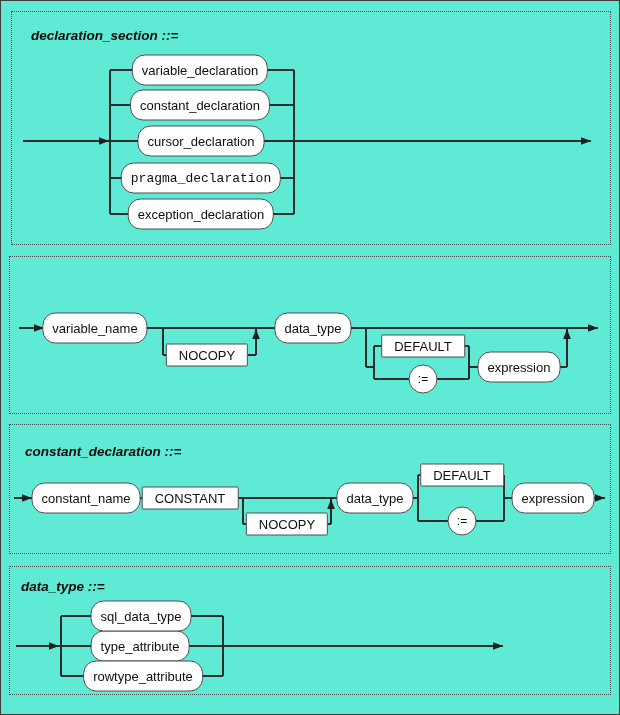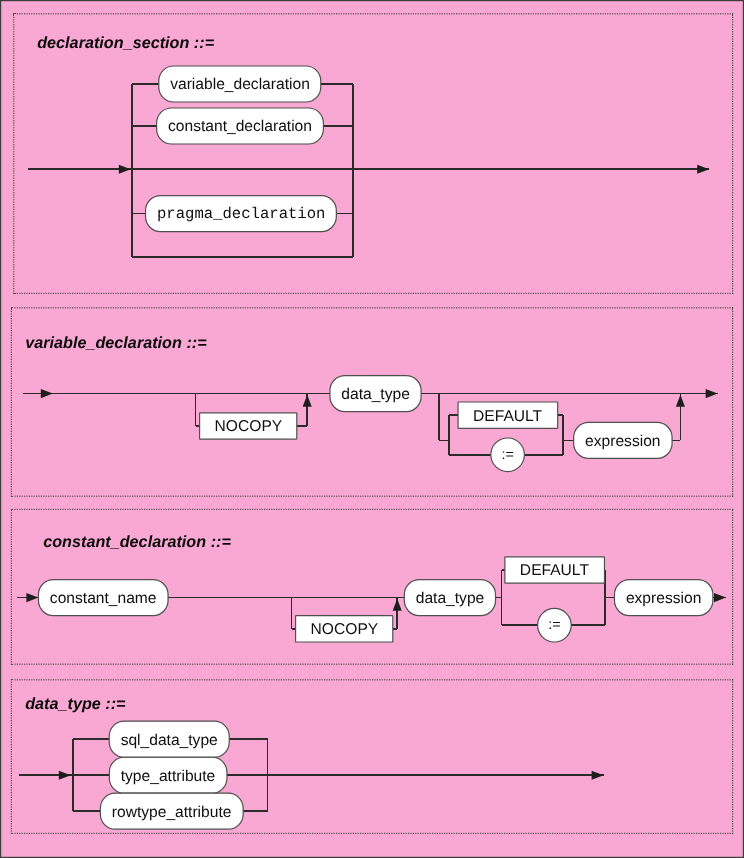--- a/index.html
+++ b/index.html
@@ -1,17 +1,17 @@
 <!DOCTYPE html>
 <html><head>
 <meta charset="utf-8">
 <style>
   html, body { margin:0; padding:0; background:#e8e8e8; }
   .frame {
-    position:relative; width:620px; height:715px; background:#f9a8d4;
+    position:relative; width:620px; height:715px; background:#5eead4;
     border:1px solid #3d3d3d; box-sizing:border-box; overflow:hidden;
     font-family:"Liberation Sans", sans-serif;
   }
   .section {
     position:absolute; border:1px dotted #4a4a4a; box-sizing:border-box;
     background:transparent;
   }
   .rail-svg { position:absolute; left:0; top:0; }
   .rail-svg .rails { stroke:#2b2b2b; stroke-width:1.4; fill:none; shape-rendering:crispEdges; }
   .rail-svg polygon { fill:#1e1e1e; stroke:none; }
@@ -62,35 +62,38 @@
       <polygon points="566,328 562.2,338 569.8,338"></polygon>
       <polygon points="31,497 21,493.2 21,500.8"></polygon>
       <polygon points="604,497 594,493.2 594,500.8"></polygon>
       <polygon points="330,498 326.2,508 333.8,508"></polygon>
       <polygon points="58,645 48,641.2 48,648.8"></polygon>
       <polygon points="502,645 492,641.2 492,648.8"></polygon>
     </g>
   </svg>
 
   <div class="title" style="left:30px; top:27px;">declaration_section ::=</div>
-  <div class="title" style="left:20px; top:277px;">variable_declaration ::=</div>
-  <div class="title" style="left:35px; top:443px;text-align:center;">constant_declaration ::=</div>
+  <div class="title" style="left:24px; top:443px;text-align:center;">constant_declaration ::=</div>
   <div class="title" style="left:20px; top:578px;">data_type ::=</div>
 
   <div class="node oval" style="left:199px; top:69px;">variable_declaration</div>
   <div class="node oval" style="left:199px; top:104px;text-align:center;">constant_declaration</div>
+  <div class="node oval" style="left:200px; top:140px;">cursor_declaration</div>
   <div class="node oval" style="left:200px; top:177px;font-family:Liberation Mono, monospace;">pragma_declaration</div>
+  <div class="node oval" style="left:200px; top:213px;">exception_declaration</div>
 
+  <div class="node oval" style="left:94px;  top:327px;">variable_name</div>
   <div class="node rect" style="left:206px; top:354px;">NOCOPY</div>
   <div class="node oval" style="left:312px; top:327px;">data_type</div>
   <div class="node rect" style="left:422px; top:345px;">DEFAULT</div>
   <div class="node circle" style="left:422px; top:378px;">:=</div>
   <div class="node oval" style="left:518px; top:366px;">expression</div>
 
   <div class="node oval" style="left:85px;  top:497px;">constant_name</div>
+  <div class="node rect" style="left:189px; top:497px;">CONSTANT</div>
   <div class="node rect" style="left:286px; top:523px;">NOCOPY</div>
   <div class="node oval" style="left:374px; top:497px;">data_type</div>
   <div class="node rect" style="left:461px; top:474px;">DEFAULT</div>
   <div class="node circle" style="left:461px; top:520px;">:=</div>
   <div class="node oval" style="left:552px; top:497px;">expression</div>
 
   <div class="node oval" style="left:139px; top:645px;">type_attribute</div>
   <div class="node oval" style="left:140px; top:615px;">sql_data_type</div>
   <div class="node oval" style="left:142px; top:675px;text-align:right;">rowtype_attribute</div>
 

